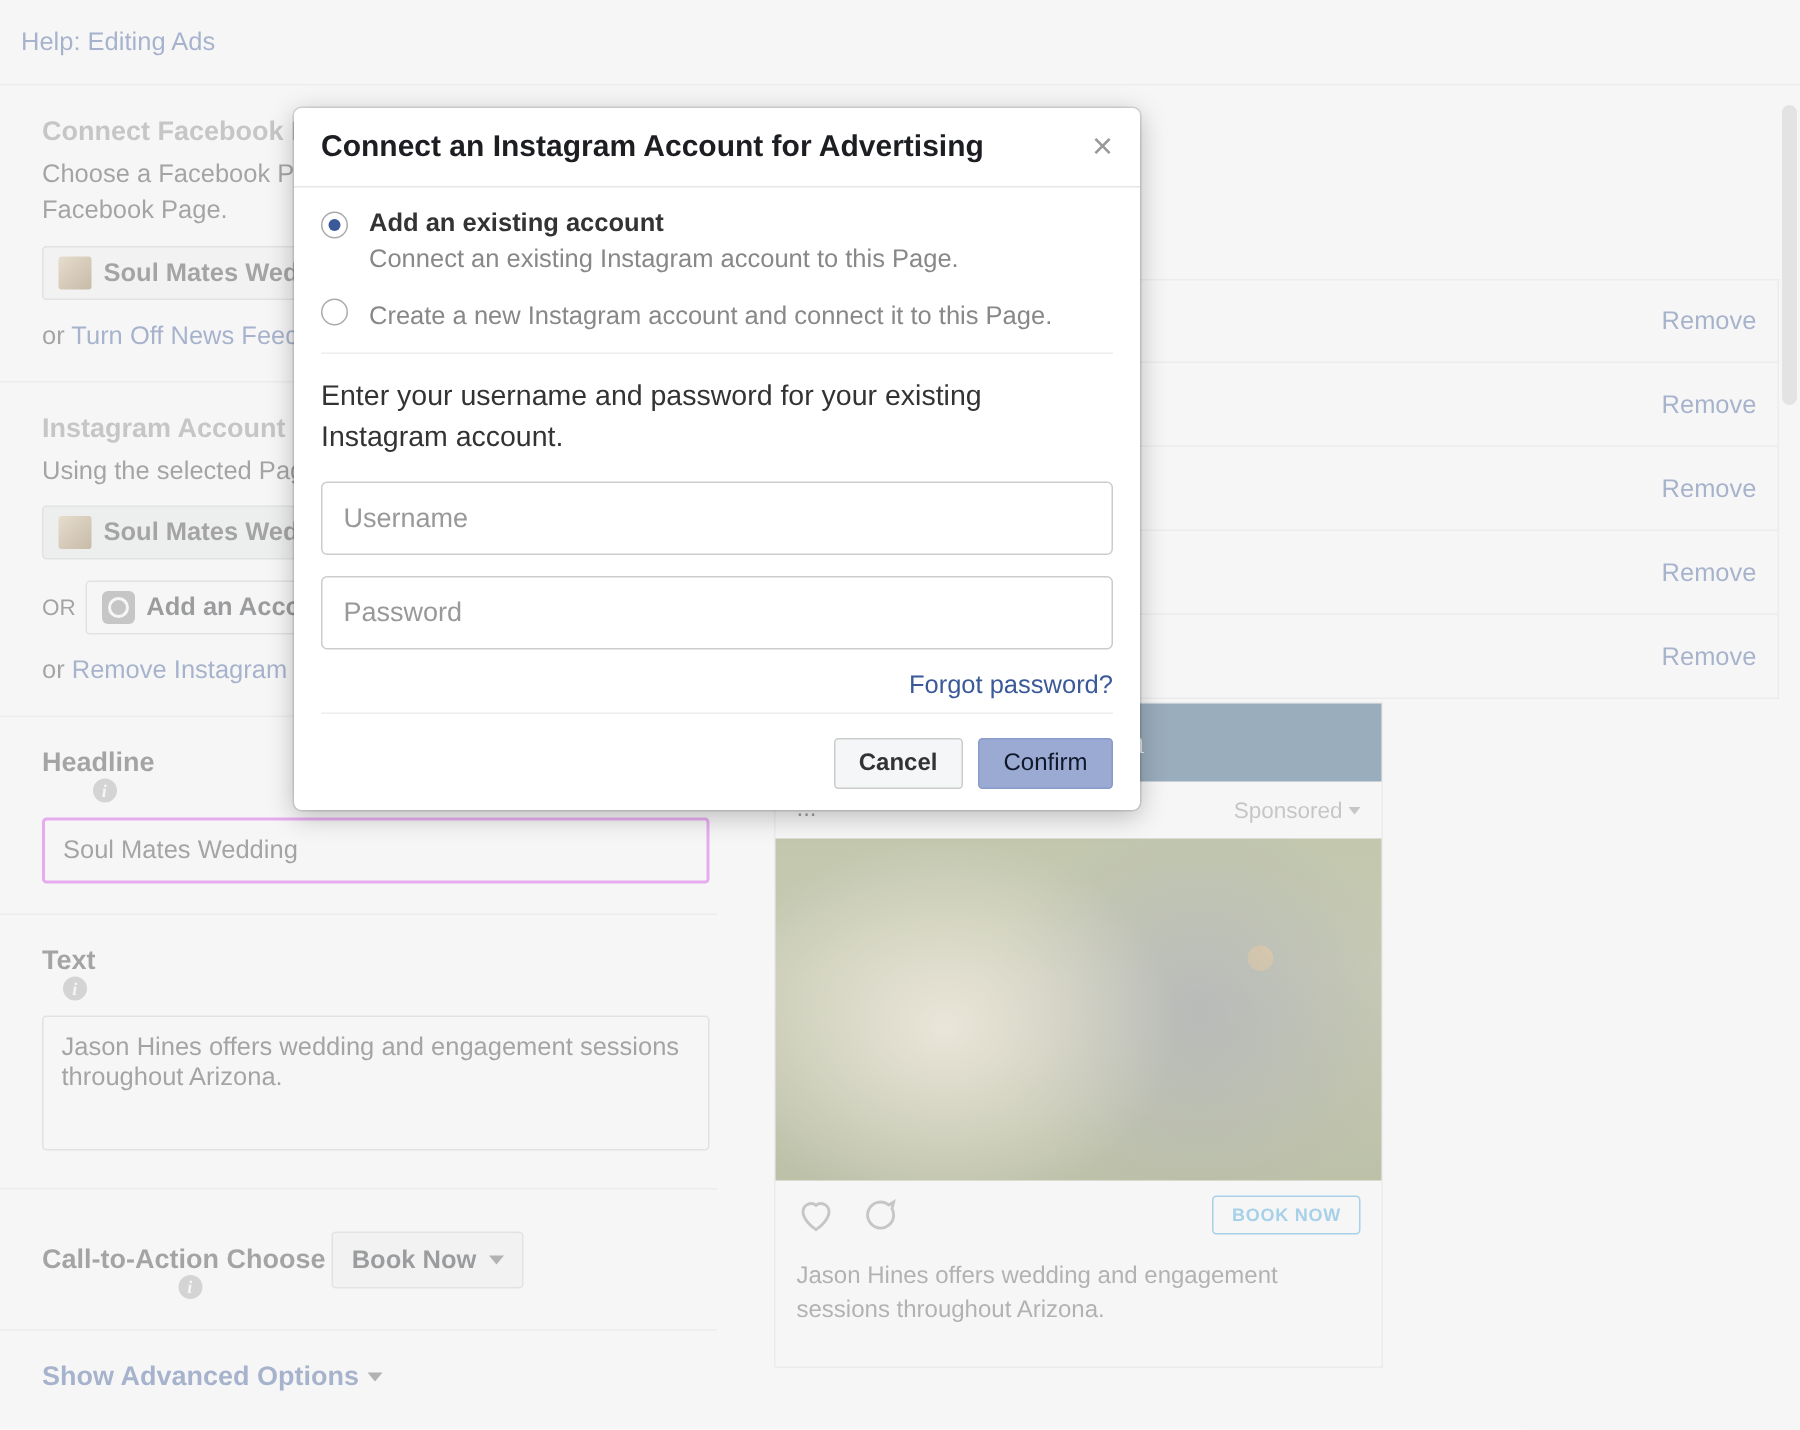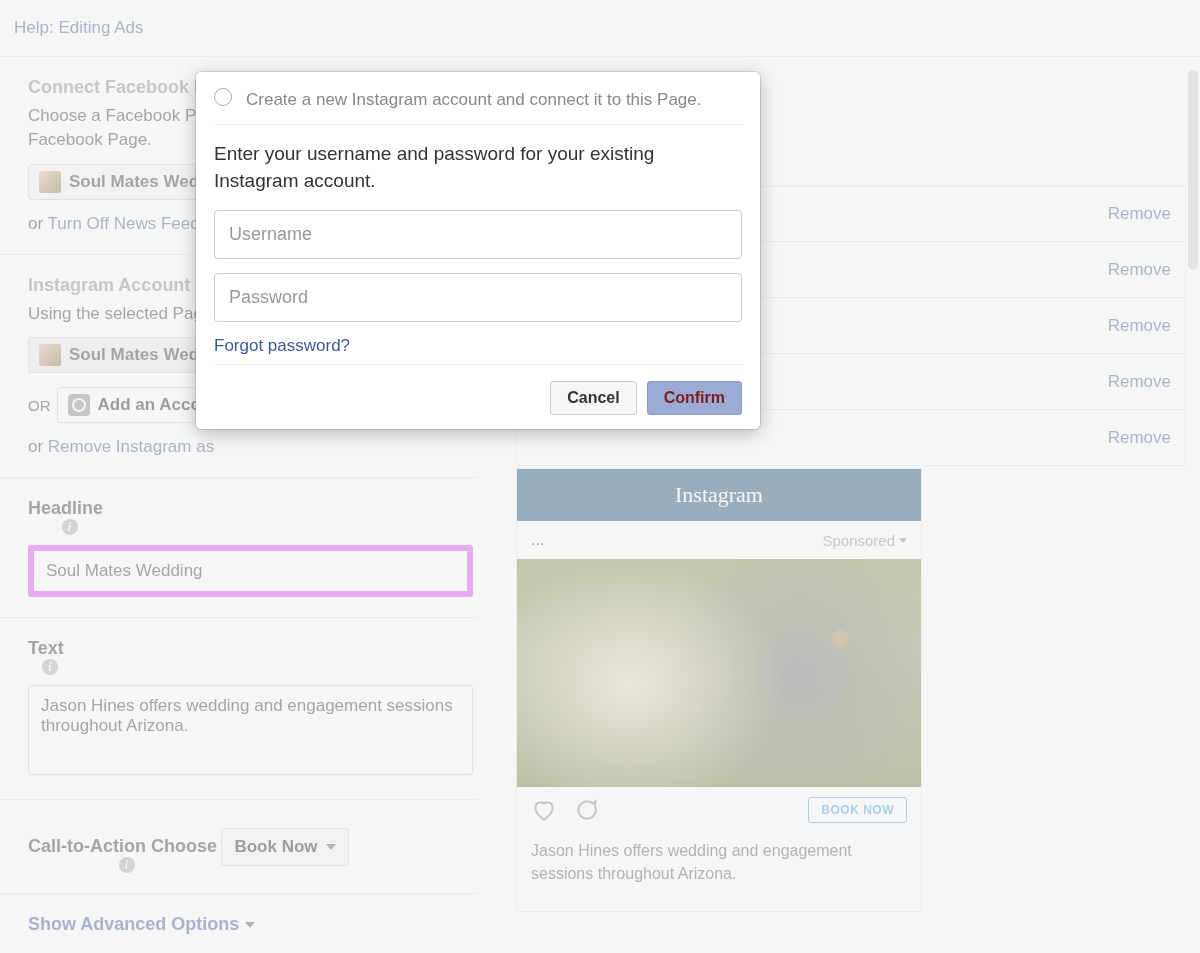--- a/index.html
+++ b/index.html
@@ -98,21 +98,21 @@
     font-size: 12px;
     font-weight: 700;
     align-items: center;
     justify-content: center;
     margin-left: 8px;
     font-style: italic;
     font-family: Georgia, serif;
   }
   .text-input {
     width: 445px;
-    border: 6px solid #d946ef;
+    border: 2px solid #d946ef;
     border-radius: 3px;
     padding: 10px 12px;
     font-size: 17px;
     margin-top: 10px;
     background: #fff;
     color: #333;
   }
   .textarea {
     width: 445px;
     height: 90px;
@@ -321,34 +321,34 @@
   .modal-input {
     width:100%;
     border:1px solid #ccc;
     border-radius:4px;
     padding:13px 14px;
     font-size:18px;
     margin-bottom:14px;
   }
   .modal-input::placeholder { color:#999; }
   .forgot {
-    text-align:left;
+    text-align:right;
     font-size:17px;
     color:#3b5998;
     margin-bottom: 8px;
   }
   .btn-cancel {
     border:1px solid #ccc; background:#f5f6f7;
     padding:7px 16px; border-radius:3px;
     font-size:16px; font-weight:600; color:#333;
   }
   .btn-confirm {
     border:1px solid #8a9acb; background:#9baad2;
     padding:7px 16px; border-radius:3px;
-    font-size:16px; font-weight:700; color:#7f1d1d;
+    font-size:16px; font-weight:400; color:#0f172a;
   }
   .section.no-border { border-bottom:none; }
   .scrollbar-stub {
     position:absolute; right:2px; top:70px; width:10px; height:200px;
     background:#d0d0d0; border-radius:5px;
   }
 </style>
 </head>
 <body>
 
@@ -470,21 +470,32 @@
             </svg>
         </div>
         <div class="book-now">BOOK NOW</div>
       </div>
       <div class="ig-caption">Jason Hines offers wedding and engagement sessions throughout Arizona.</div>
     </div>
   </div>
 
   <div class="overlay"></div>
   <div class="modal">
+    <div class="modal-header">
+      <div class="modal-title">Connect an Instagram Account for Advertising</div>
+      <div class="close-x">×</div>
+    </div>
     <div class="modal-body">
+      <div class="radio-opt">
+        <div class="radio-circle selected"></div>
+        <div>
+          <div class="radio-label">Add an existing account</div>
+          <div class="radio-sub">Connect an existing Instagram account to this Page.</div>
+        </div>
+      </div>
       <div class="radio-opt">
         <div class="radio-circle"></div>
         <div>
           <div class="radio-sub">Create a new Instagram account and connect it to this Page.</div>
         </div>
       </div>
       <hr class="hr-light">
       <div class="modal-instr">Enter your username and password for your existing Instagram account.</div>
       <input class="modal-input" type="text" placeholder="Username" style="">
       <input class="modal-input" type="password" placeholder="Password" style="">

